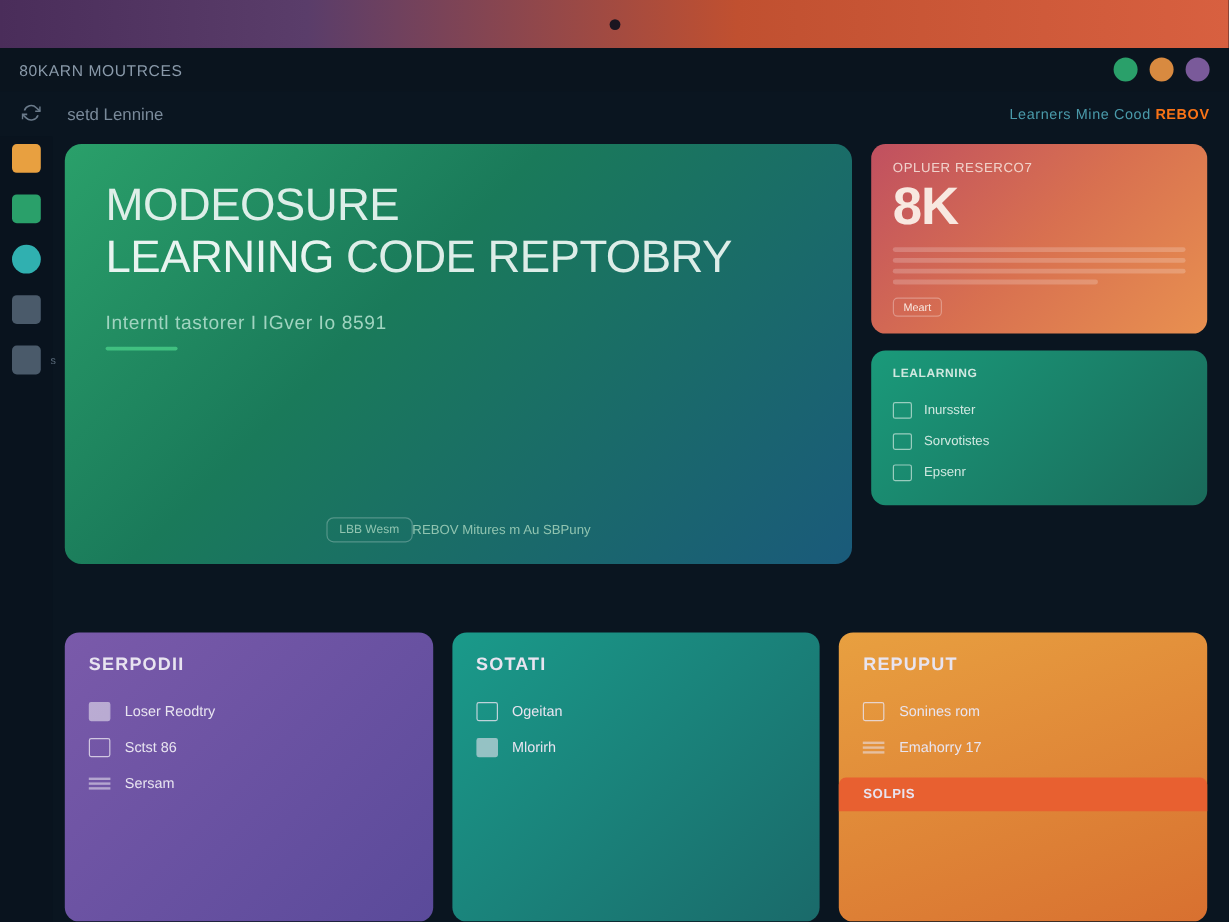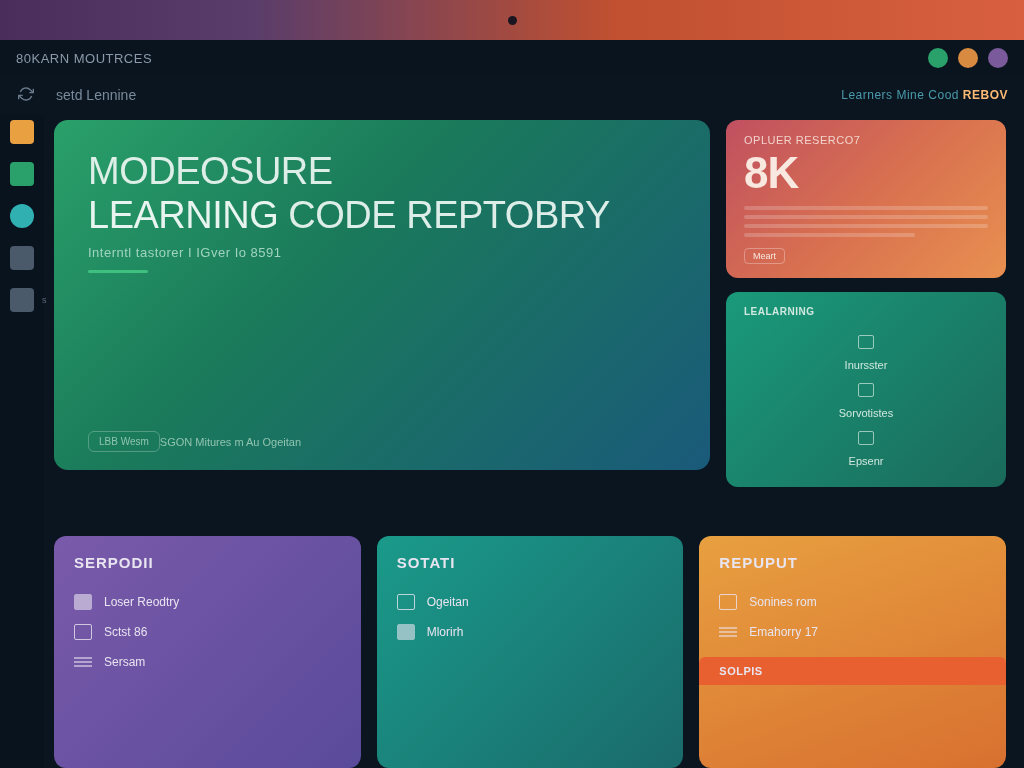--- a/index.html
+++ b/index.html
@@ -11,52 +11,52 @@
 .app-header { height: 36px; background: rgba(10, 20, 30, 0.6); display: flex; align-items: center; padding: 0 16px; color: #8a9aaa; font-size: 13px; font-weight: 500; letter-spacing: 0.5px; text-transform: uppercase; gap: 11px; }
 .app-header-right { margin-left: auto; display: flex; gap: 10px; }
 .header-dot { width: 20px; height: 20px; border-radius: 50%; }
 .dot-g { background: #2aa06a; }
 .dot-o { background: #d88a40; }
 .dot-p { background: #7a5a9a; }
 
 .sub-header { height: 38px; display: flex; align-items: center; padding: 0 16px 0 56px; color: #7a8a9a; font-size: 14px; }
 .sub-header .refresh-icon { position: absolute; left: 18px; color: #6a7a8a; }
 .sub-header-right { margin-left: auto; color: #4a9aaa; font-size: 12px; letter-spacing: 0.5px; }
-.sub-header-right .accent { color: #fdba74; font-weight: 600; }
+.sub-header-right .accent { color: #f97316; font-weight: 600; }
 
 .layout { display: flex; height: calc(768px - 40px - 36px - 38px); }
 .sidebar { width: 44px; background: rgba(8, 18, 28, 0.5); display: flex; flex-direction: column; align-items: center; padding-top: 6px; gap: 18px; }
 .side-item { width: 24px; height: 24px; border-radius: 4px; display: flex; align-items: center; justify-content: center; color: #7a8a9a; font-size: 14px; position: relative; }
 .side-orange { background: #e8a040; }
 .side-green { background: #2aa06a; }
 .side-cyan { background: #30b0b0; border-radius: 50%; }
 .side-grey { background: #4a5a6a; }
 .side-label { position: absolute; left: 32px; font-size: 9px; color: #5a6a7a; white-space: nowrap; }
 
 .content { flex: 1; padding: 6px 18px 0 10px; display: grid; grid-template-columns: 1fr 280px; gap: 16px; }
 
 .hero-card { grid-column: 1; background: linear-gradient(135deg, #2aa06a 0%, #1a7a5a 40%, #1a5a7a 100%); border-radius: 14px; padding: 30px 34px 18px; position: relative; height: 350px; display: flex; flex-direction: column; }
 .hero-title { font-size: 38px; font-weight: 500; color: #e8f4f0; line-height: 1.15; letter-spacing: -0.5px; text-transform: uppercase; font-family: "Segoe UI", sans-serif; }
 .hero-title .light { font-weight: 300; opacity: 0.95; text-align: right; }
-.hero-sub { margin-top: 8px; font-size: 13px; color: #a0d4c0; letter-spacing: 0.5px; }
+.hero-sub { margin-top: 24px; font-size: 16px; color: #a0d4c0; letter-spacing: 0.5px; }
 .hero-divider { width: 60px; height: 3px; background: #40c080; margin-top: 10px; border-radius: 2px; }
-.hero-footer { margin-top: auto; display: flex; justify-content: flex-start; align-items: center; font-size: 11px; color: #90c4b0; }
+.hero-footer { margin-top: auto; display: flex; justify-content: center; align-items: center; font-size: 11px; color: #90c4b0; }
 .hero-chip { border: 1px solid rgba(255,255,255,0.25); border-radius: 6px; padding: 4px 10px; font-size: 10px; }
 
 .right-col { display: flex; flex-direction: column; gap: 14px; }
 .stat-card { background: linear-gradient(135deg, #c05060 0%, #d87050 50%, #e89050 100%); border-radius: 12px; padding: 14px 18px; color: #f8e8e0; }
 .stat-label { font-size: 11px; opacity: 0.85; letter-spacing: 0.5px; text-transform: uppercase; }
 .stat-value { font-size: 44px; font-weight: 700; margin-top: 2px; letter-spacing: -1px; }
 .stat-lines { margin-top: 8px; }
 .stat-line { height: 4px; background: rgba(255,255,255,0.2); margin-bottom: 5px; border-radius: 2px; }
 .stat-card .chip { display: inline-block; border: 1px solid rgba(255,255,255,0.3); border-radius: 4px; padding: 2px 8px; font-size: 9px; margin-top: 6px; }
 
 .panel-card { background: linear-gradient(135deg, #1a9a7a 0%, #1a6a5a 100%); border-radius: 12px; padding: 14px 18px; color: #d0e8e0; }
 .panel-title { font-size: 10px; font-weight: 600; text-transform: uppercase; letter-spacing: 0.5px; margin-bottom: 12px; }
-.panel-row { display: flex; align-items: center; gap: 10px; padding: 6px 0; font-size: 11px; flex-direction: column; }
+.panel-row { display: flex; align-items: center; gap: 10px; padding: 6px 0; font-size: 11px; }
 .panel-icon { width: 16px; height: 14px; border: 1.5px solid currentColor; border-radius: 2px; opacity: 0.7; }
 
 .bottom-row { grid-column: 1 / -1; display: grid; grid-template-columns: 1fr 1fr 1fr; gap: 16px; }
 .cat-card { border-radius: 12px; padding: 18px 20px; color: #e8e4f0; min-height: 200px; }
 .cat-purple { background: linear-gradient(135deg, #7a5aaa 0%, #5a4a9a 100%); }
 .cat-teal { background: linear-gradient(135deg, #1a9a8a 0%, #1a6a6a 100%); }
 .cat-orange { background: linear-gradient(160deg, #e8a040 0%, #d87030 100%); }
 .cat-title { font-size: 15px; font-weight: 700; text-transform: uppercase; letter-spacing: 1px; margin-bottom: 16px; }
 .cat-row { display: flex; align-items: center; gap: 12px; padding: 7px 0; font-size: 12px; }
 .cat-icon { width: 18px; height: 16px; border: 1.5px solid currentColor; border-radius: 2px; opacity: 0.8; flex-shrink: 0; }
@@ -110,21 +110,21 @@
   <div class="content">
     <div class="hero-card">
       <div class="hero-title">
         <span class="light">Modeosure</span><br>
         <span>Learning</span><span class="light"> Code Reptobry</span>
       </div>
       <div class="hero-sub">Interntl tastorer I IGver Io 8591</div>
       <div class="hero-divider"></div>
       <div class="hero-footer">
         <span class="hero-chip">LBB Wesm</span>
-        <span>SGON Mitures m Au Ogeitan</span>
+        <span>REBOV Mitures m Au SBPuny</span>
       </div>
     </div>
 
     <div class="right-col">
       <div class="stat-card">
         <div class="stat-label">Opluer Reserco7</div>
         <div class="stat-value">8K</div>
         <div class="stat-lines">
           <div class="stat-line"></div>
             <div class="stat-line"></div>

